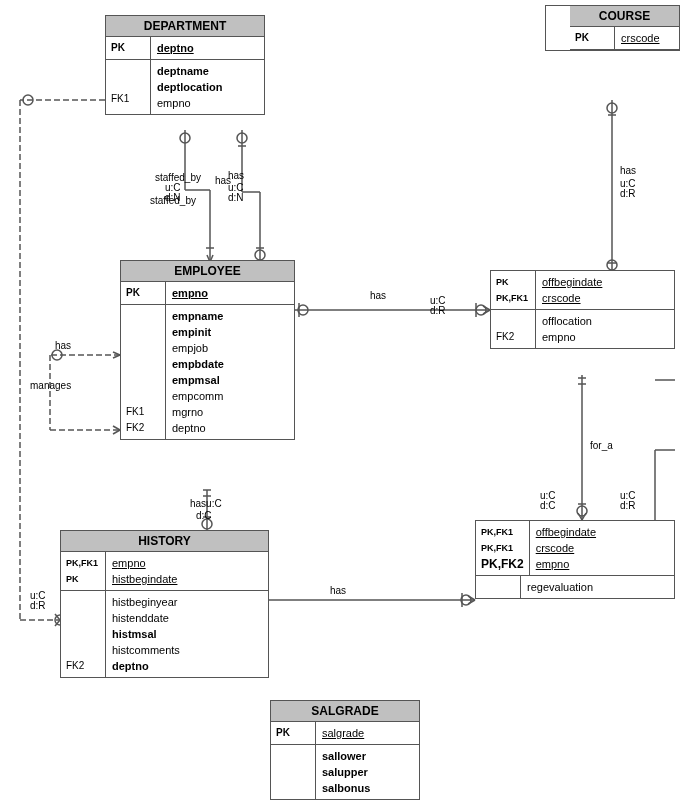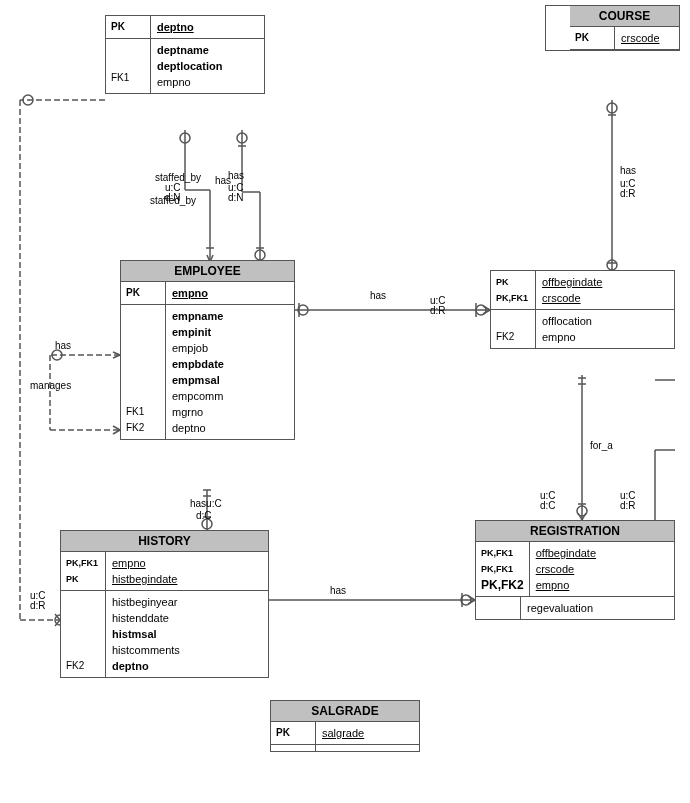--- a/index.html
+++ b/index.html
@@ -204,20 +204,21 @@
         <div class="key-row key-pk">PK</div>
       </div>
       <div class="entity-attrs">
         <div class="attr underline">crscode</div>
       </div>
     </div>
     <div class="divider"></div>
   </div>
 
   <div class="entity" style="left:105px; top:15px; width:160px;">
+    <div class="entity-header">DEPARTMENT</div>
     <div class="entity-body">
       <div class="entity-keys">
         <div class="key-row key-pk">PK</div>
       </div>
       <div class="entity-attrs">
         <div class="attr underline bold-underline">deptno</div>
       </div>
     </div>
     <div class="divider"></div>
     <div class="entity-body">
@@ -316,21 +317,20 @@
         <div class="attr">histbeginyear</div>
         <div class="attr">histenddate</div>
         <div class="attr bold">histmsal</div>
         <div class="attr">histcomments</div>
         <div class="attr bold">deptno</div>
       </div>
     </div>
   </div>
 
   <div class="entity" style="left:475px; top:520px; width:200px;">
-    <div class="entity-header">REGISTRATION</div>
     <div class="entity-body">
       <div class="entity-keys">
         <div class="key-row" style="font-size:9px; font-weight:bold;">PK,FK1</div>
         <div class="key-row" style="font-size:9px; font-weight:bold;">PK,FK1</div>
         <div class="key-row" style="font-size:12px; font-weight:bold;">PK,FK2</div>
       </div>
       <div class="entity-attrs">
         <div class="attr underline">offbegindate</div>
         <div class="attr underline">crscode</div>
         <div class="attr underline">empno</div>
@@ -351,16 +351,21 @@
       <div class="entity-keys">
         <div class="key-row key-pk">PK</div>
       </div>
       <div class="entity-attrs">
         <div class="attr underline">salgrade</div>
       </div>
     </div>
     <div class="divider"></div>
     <div class="entity-body">
       <div class="entity-keys"></div>
+      <div class="entity-attrs">
+        <div class="attr bold">sallower</div>
+        <div class="attr bold">salupper</div>
+        <div class="attr bold">salbonus</div>
+      </div>
     </div>
   </div>
 
 </div>
 
 </body></html>

